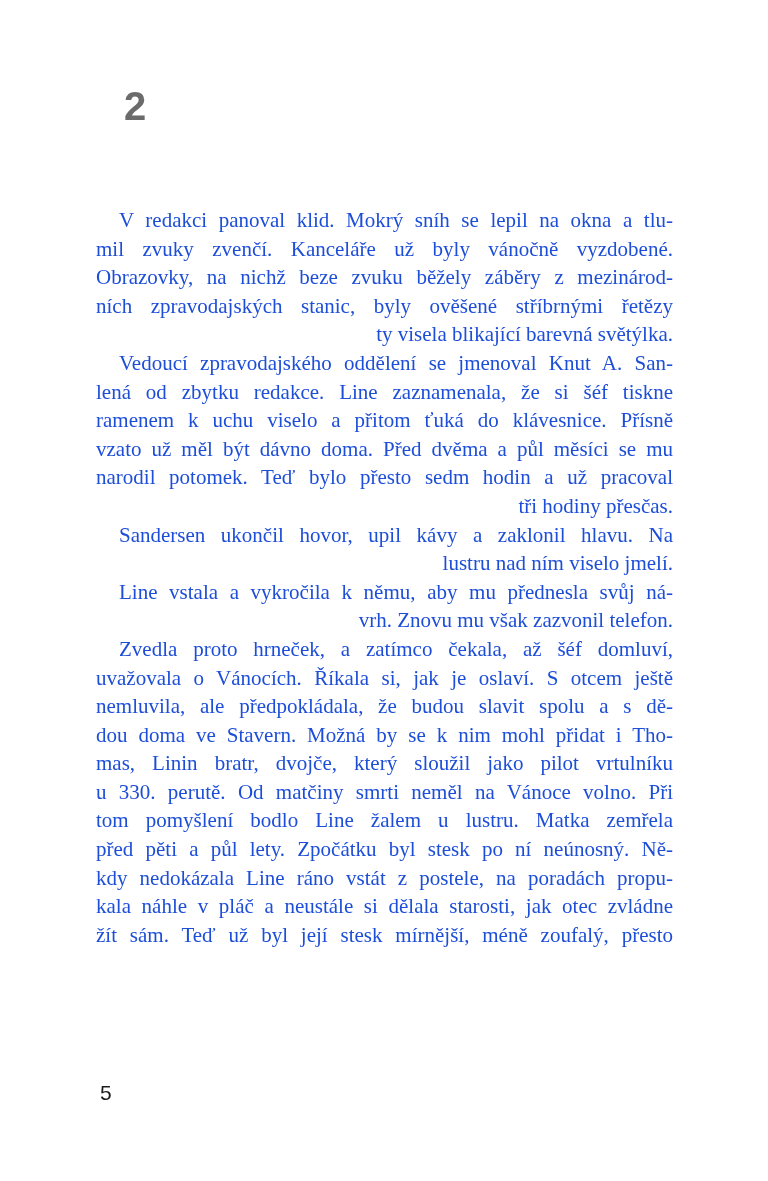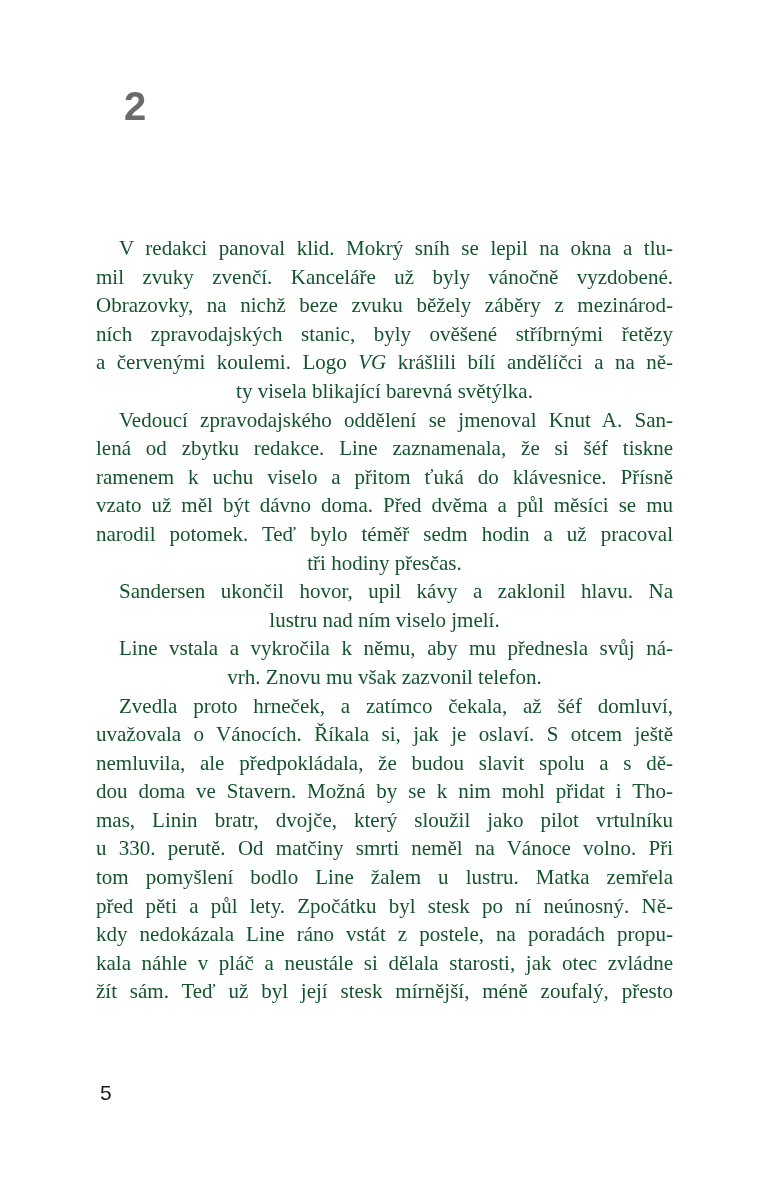--- a/index.html
+++ b/index.html
@@ -30,34 +30,33 @@
     color: #6b6b6b;
     letter-spacing: 0.5px;
   }
   .text-block {
     position: absolute;
     left: 96px;
     top: 206px;
     width: 577px;
     font-size: 21px;
     line-height: 28.6px;
-    color: #14532d;
-    margin-top: 28px;
+    color: #1d4ed8;
   }
   .paragraph {
     margin: 0;
     padding: 0;
   }
   .paragraph .line:first-child {
     text-indent: 23px;
   }
   .line {
     white-space: nowrap;
     overflow: hidden;
-    text-align: center;
+    text-align: right;
   }
   .line.j {
     white-space: normal;
     text-align: justify;
     text-align-last: justify;
   }
   .line .it {
     font-style: italic;
   }
   .page-number {
@@ -76,29 +75,28 @@
 
 <div class="page">
   <div class="chapter-number">2</div>
 
   <div class="text-block">
       <div class="paragraph">
         <div class="line j">V redakci panoval klid. Mokrý sníh se lepil na okna a tlu-</div>
         <div class="line j">mil zvuky zvenčí. Kanceláře už byly vánočně vyzdobené.</div>
         <div class="line j">Obrazovky, na nichž beze zvuku běžely záběry z mezinárod-</div>
         <div class="line j">ních zpravodajských stanic, byly ověšené stříbrnými řetězy</div>
-        <div class="line j">a červenými koulemi. Logo <span class="it">VG</span> krášlili bílí andělíčci a na ně-</div>
         <div class="line">ty visela blikající barevná světýlka.</div>
       </div>
       <div class="paragraph">
         <div class="line j">Vedoucí zpravodajského oddělení se jmenoval Knut A. San-</div>
         <div class="line j">lená od zbytku redakce. Line zaznamenala, že si šéf tiskne</div>
         <div class="line j">ramenem k uchu viselo a přitom ťuká do klávesnice. Přísně</div>
         <div class="line j">vzato už měl být dávno doma. Před dvěma a půl měsíci se mu</div>
-        <div class="line j">narodil potomek. Teď bylo téměř sedm hodin a už pracoval</div>
+        <div class="line j">narodil potomek. Teď bylo přesto sedm hodin a už pracoval</div>
         <div class="line">tři hodiny přesčas.</div>
       </div>
       <div class="paragraph">
         <div class="line j">Sandersen ukončil hovor, upil kávy a zaklonil hlavu. Na</div>
         <div class="line">lustru nad ním viselo jmelí.</div>
       </div>
       <div class="paragraph">
         <div class="line j">Line vstala a vykročila k němu, aby mu přednesla svůj ná-</div>
         <div class="line">vrh. Znovu mu však zazvonil telefon.</div>
       </div>

